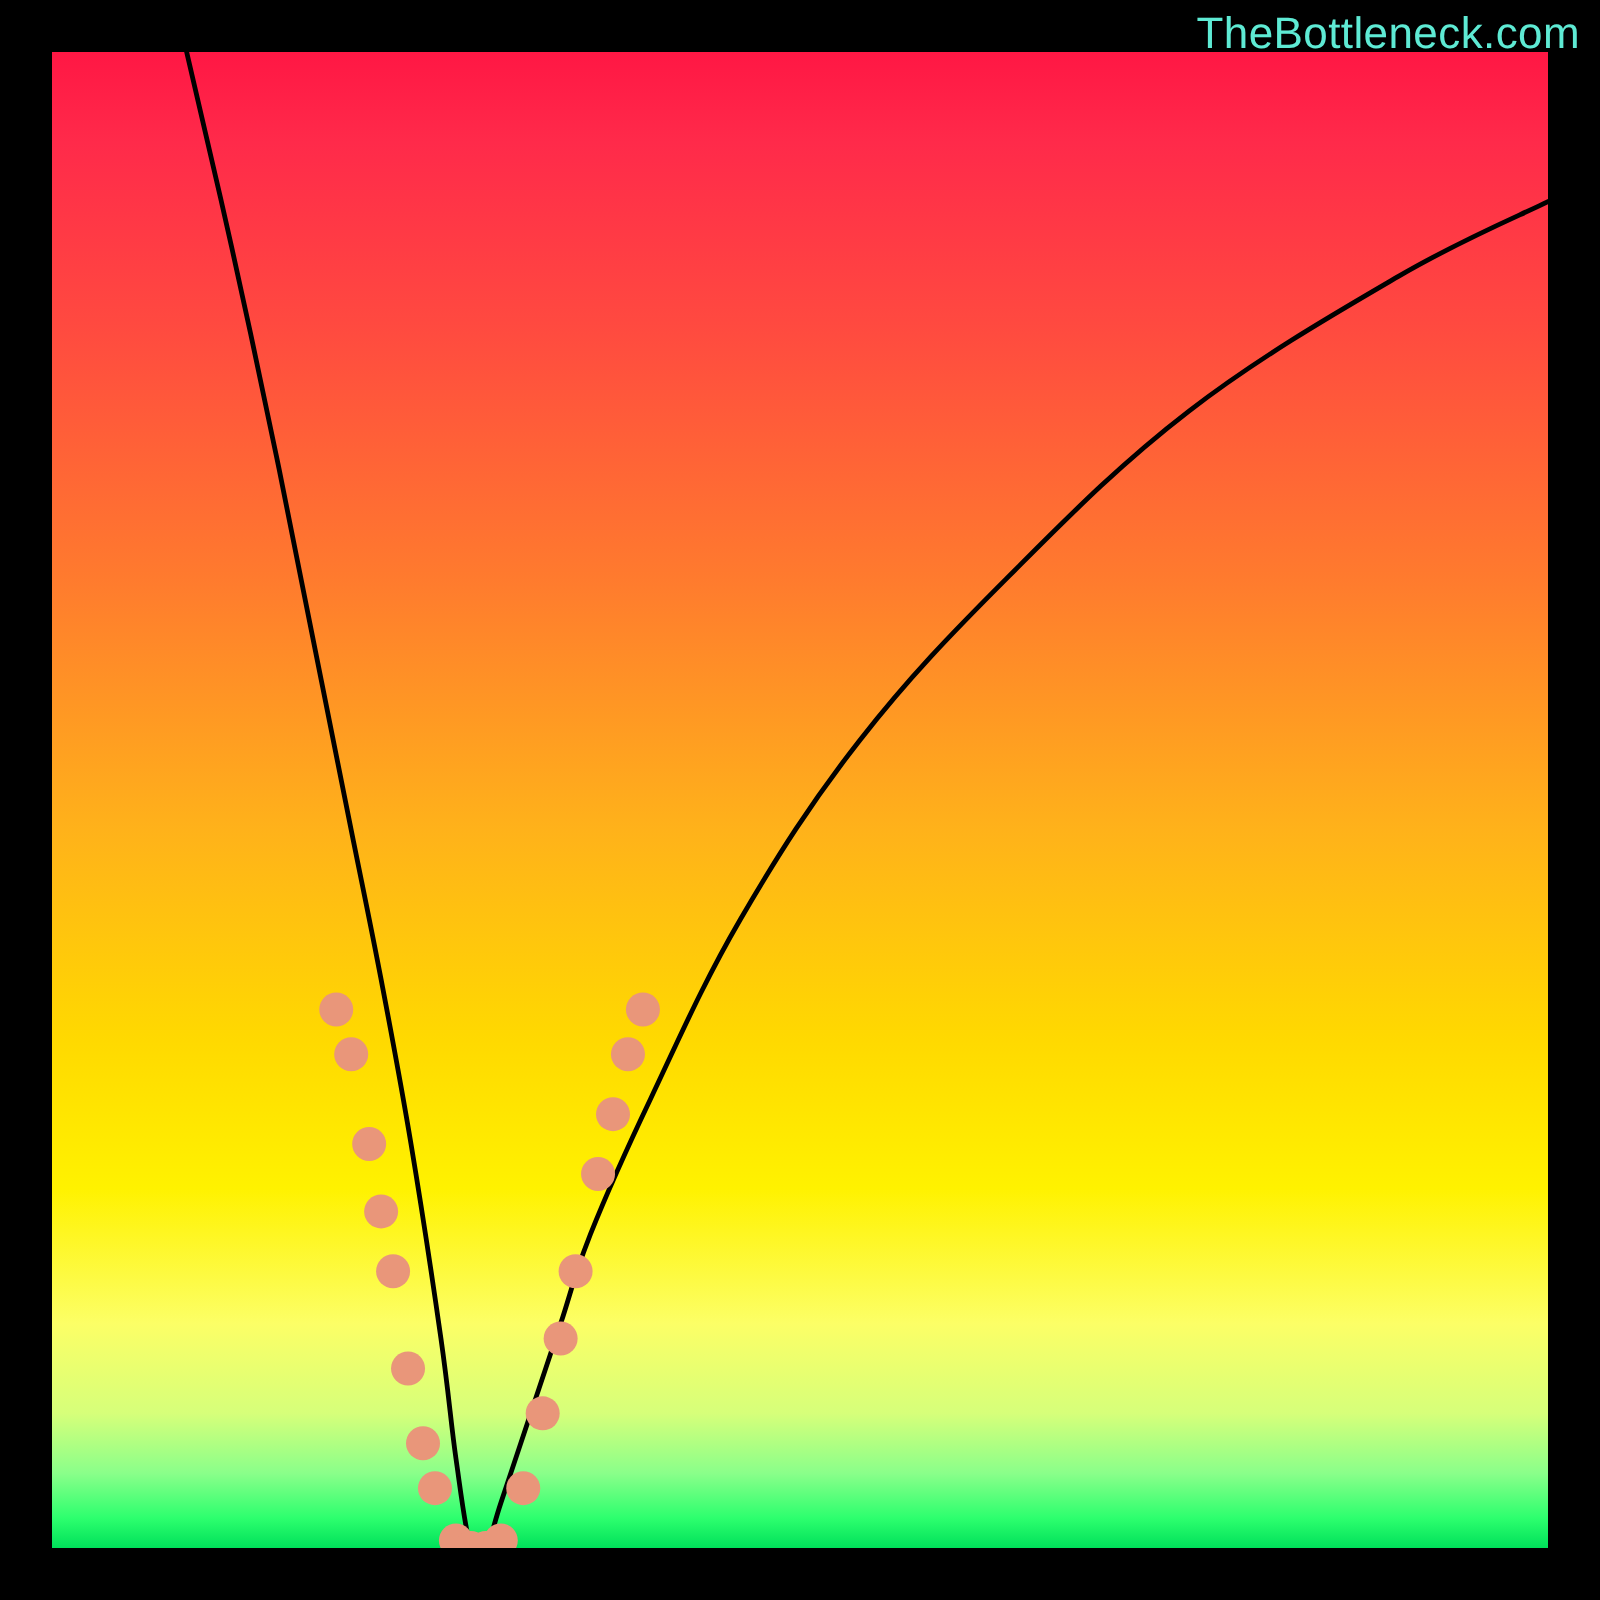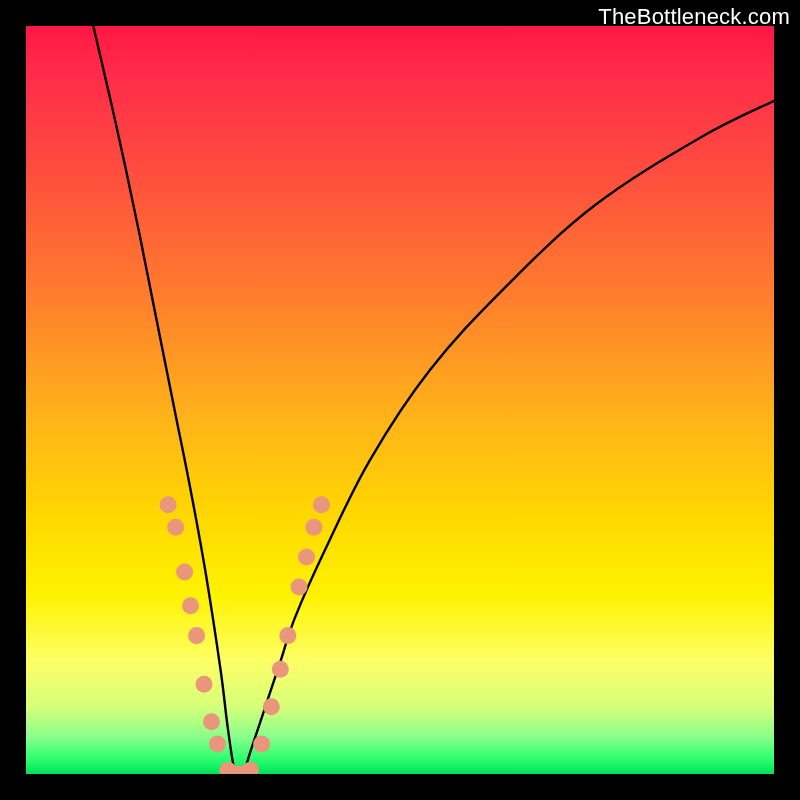--- a/index.html
+++ b/index.html
@@ -35,21 +35,21 @@
       #d6ff7a 91%,
       #8aff8a 95%,
       #2dff6e 98%,
       #00e05a 100%
     );
   }
   .watermark {
     position: absolute;
     top: 4px;
     right: 10px;
-    color: #ffffff;
+    color: #5eead4;
     font-size: 22px;
     letter-spacing: 0.2px;
     font-weight: 500;
     user-select: none;
   }
   svg.curve {
     position: absolute;
     inset: 0;
   }
 </style>

